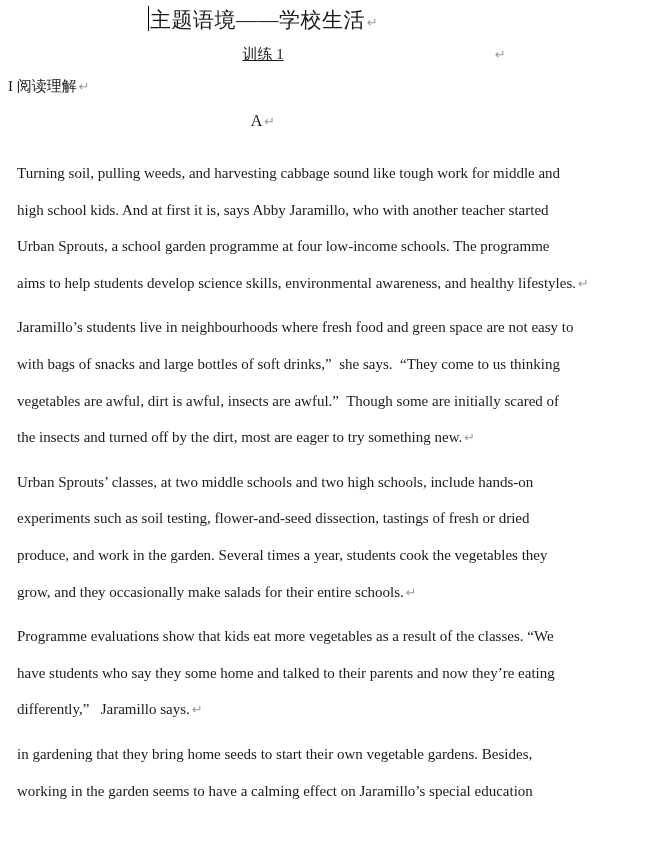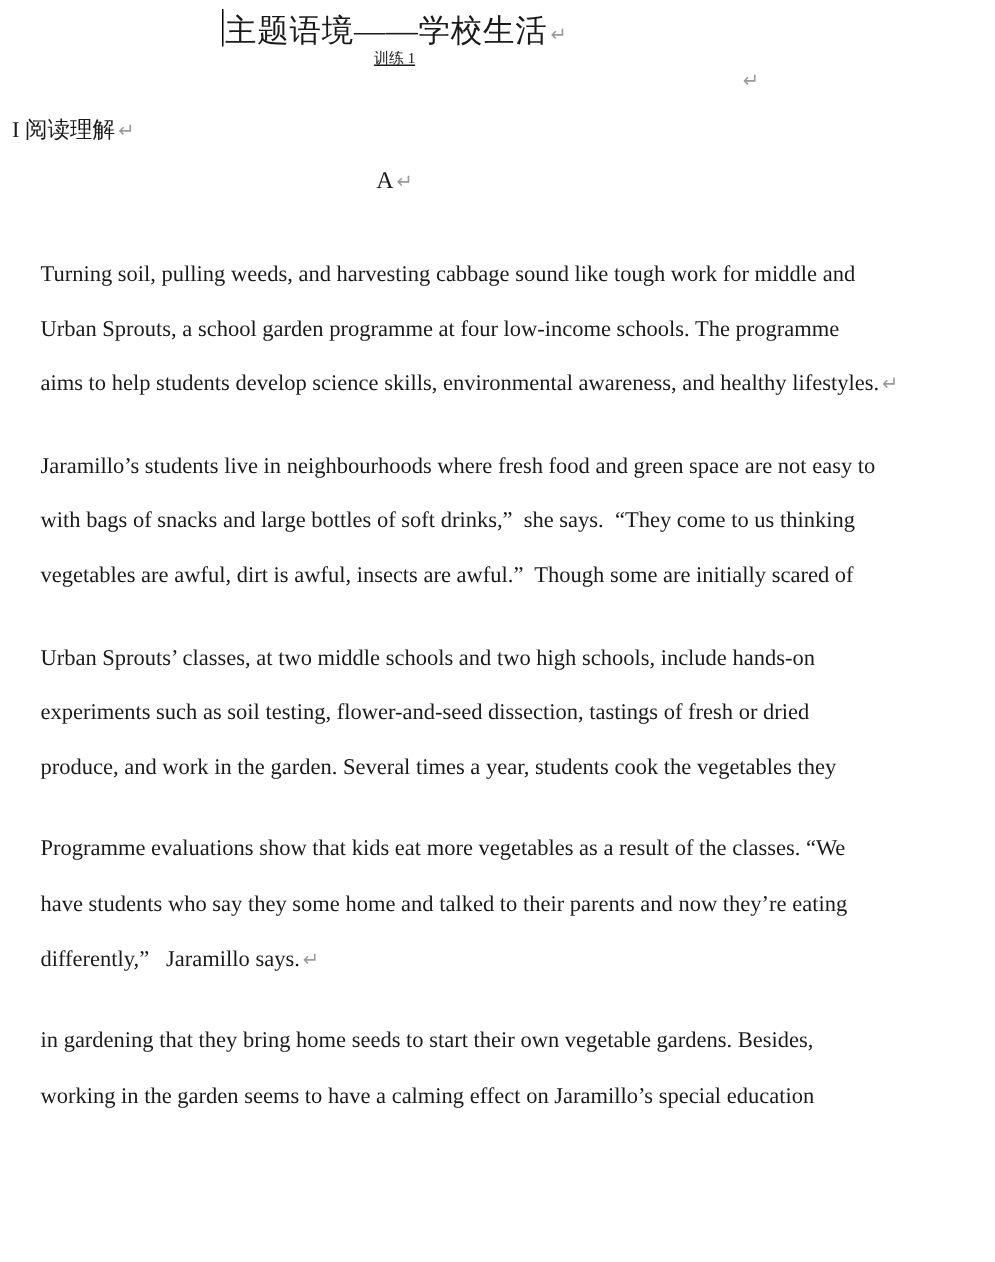--- a/index.html
+++ b/index.html
@@ -15,37 +15,37 @@
   .caret{
     display:inline-block;width:1.5px;height:25px;background:#000;
     vertical-align:-4px;margin-right:1px;
   }
   .mark{
     color:#9a9a9a;font-size:13px;
     font-family:"DejaVu Sans",sans-serif;
     margin-left:2px;white-space:pre;
   }
   .subtitle-row{
-    position:absolute;top:32px;left:0;width:100%;
-    text-align:center;font-size:10px;white-space:pre;text-decoration:underline;
+    position:absolute;top:45px;left:0;width:100%;
+    text-align:center;font-size:15px;white-space:pre;text-decoration:underline;
   }
   .subtitle-mark{
     position:absolute;top:47px;right:20px;margin-left:0;
   }
   .heading-row{
     position:absolute;top:77px;left:8px;font-size:15px;white-space:pre;
   }
   .label-row{
     position:absolute;top:112px;left:0;width:100%;
     text-align:center;font-size:16px;white-space:pre;
   }
   .passage{
     position:absolute;top:147px;left:9px;right:4px;
   }
-  .paragraph{margin:18px;padding:0;}
+  .paragraph{margin:8px;padding:0;}
   .line{
     height:36.6px;line-height:36.6px;font-size:15px;
     white-space:pre;overflow:visible;
   }
 </style>
 </head>
 <body>
 
 <div class="page">
 
@@ -54,32 +54,35 @@
   <div class="subtitle-row"><span>训练 1</span></div>
   <span class="mark subtitle-mark">↵</span>
 
   <div class="heading-row"><span>I 阅读理解</span><span class="mark">↵</span></div>
 
   <div class="label-row"><span>A</span><span class="mark">↵</span></div>
 
   <div class="passage">
     <div class="paragraph">
         <div class="line">Turning soil, pulling weeds, and harvesting cabbage sound like tough work for middle and</div>
+        <div class="line">high school kids. And at first it is, says Abby Jaramillo, who with another teacher started</div>
         <div class="line">Urban Sprouts, a school garden programme at four low-income schools. The programme</div>
         <div class="line">aims to help students develop science skills, environmental awareness, and healthy lifestyles.<span class="mark">↵</span></div>
       </div>
     <div class="paragraph">
         <div class="line">Jaramillo’s students live in neighbourhoods where fresh food and green space are not easy to</div>
         <div class="line">with bags of snacks and large bottles of soft drinks,”  she says.  “They come to us thinking</div>
         <div class="line">vegetables are awful, dirt is awful, insects are awful.”  Though some are initially scared of</div>
+        <div class="line">the insects and turned off by the dirt, most are eager to try something new.<span class="mark">↵</span></div>
       </div>
     <div class="paragraph">
         <div class="line">Urban Sprouts’ classes, at two middle schools and two high schools, include hands-on</div>
         <div class="line">experiments such as soil testing, flower-and-seed dissection, tastings of fresh or dried</div>
         <div class="line">produce, and work in the garden. Several times a year, students cook the vegetables they</div>
+        <div class="line">grow, and they occasionally make salads for their entire schools.<span class="mark">↵</span></div>
       </div>
     <div class="paragraph">
         <div class="line">Programme evaluations show that kids eat more vegetables as a result of the classes. “We</div>
         <div class="line">have students who say they some home and talked to their parents and now they’re eating</div>
         <div class="line">differently,”   Jaramillo says.<span class="mark">↵</span></div>
       </div>
     <div class="paragraph">
         <div class="line">in gardening that they bring home seeds to start their own vegetable gardens. Besides,</div>
         <div class="line">working in the garden seems to have a calming effect on Jaramillo’s special education</div>
       </div>

